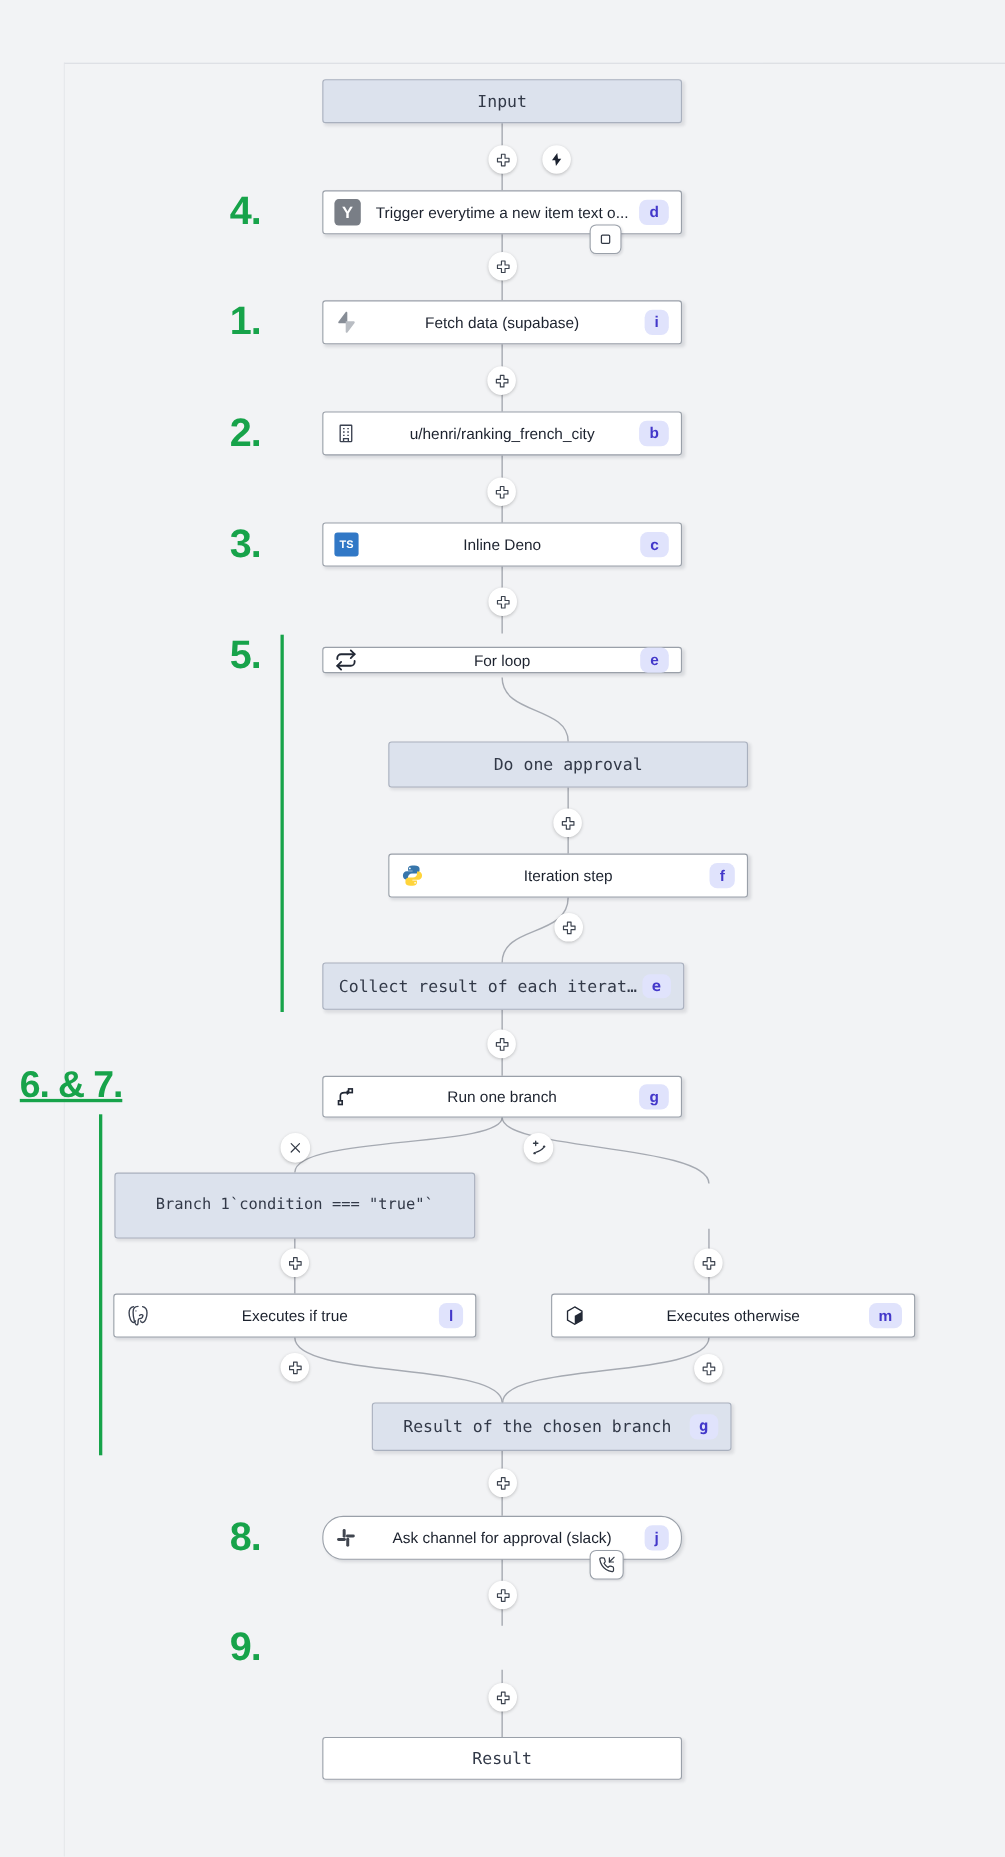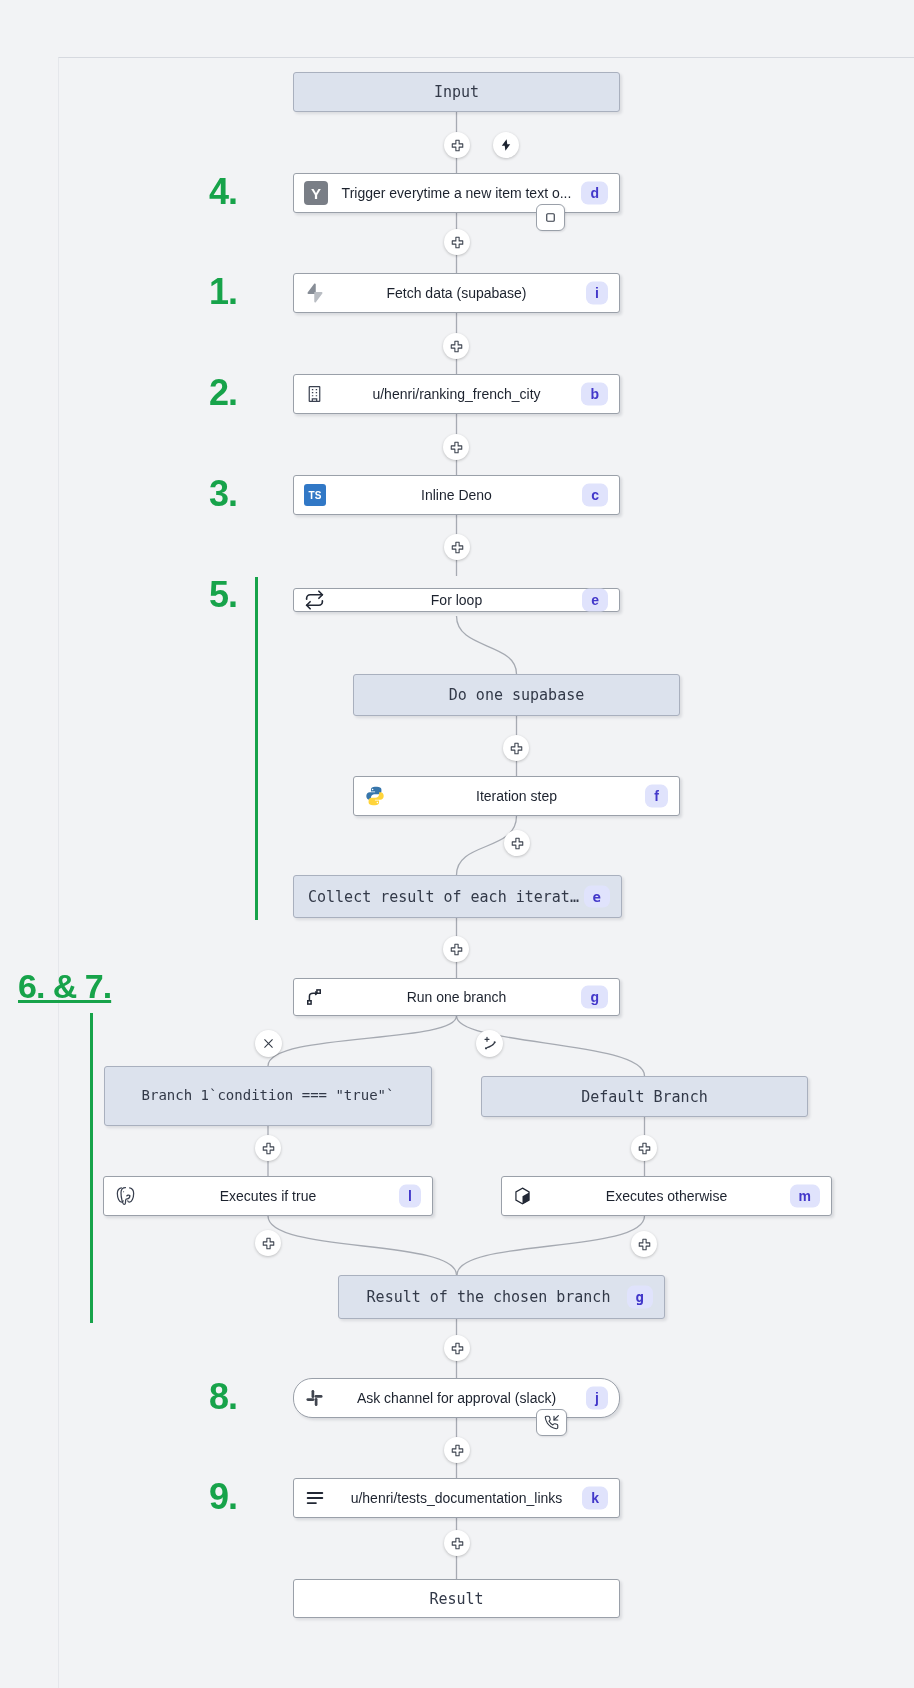--- a/index.html
+++ b/index.html
@@ -92,36 +92,33 @@
       <path d="M456.5 1417 V1478"></path>
       <path d="M456.5 1518 V1579"></path>
     </g>
   </svg>
 
   <div class="vbox" id="n-input">
     <span class="label">Input</span>
   </div>
 
   <div class="vbox" id="n-doiter">
-    <span class="label">Do one supabase</span>
+    <span class="label">Do one approval</span>
   </div>
 
   <div class="vbox has-badge" id="n-collect">
     <span class="label">Collect result of each iteration</span>
     <span class="badge">e</span>
   </div>
 
   <div class="vbox twoline" id="n-branch1">
     <span class="l1">Branch 1</span>
     <span class="l2">`condition === "true"`</span>
   </div>
 
-  <div class="vbox" id="n-default">
-    <span class="label">Default Branch</span>
-  </div>
 
   <div class="vbox has-badge" id="n-resultbranch">
     <span class="label">Result of the chosen branch</span>
     <span class="badge">g</span>
   </div>
 
   <div class="vbox" id="n-result">
     <span class="label">Result</span>
   </div>
 
@@ -246,31 +243,20 @@
     <span class="badge">j</span>
   </div>
   <div class="module" style="left:536px;top:1409px;width:29px;height:25px;">
     <svg viewBox="0 0 24 24" width="15" height="15" fill="none" stroke="#333a46" stroke-width="1.8" stroke-linecap="round" stroke-linejoin="round">
       <polyline points="16 2 16 8 22 8"></polyline>
         <line x1="23" y1="1" x2="16" y2="8"></line>
       <path d="M22 16.9v3a2 2 0 0 1-2.2 2 19.8 19.8 0 0 1-8.6-3.1 19.5 19.5 0 0 1-6-6A19.8 19.8 0 0 1 2.1 4.1 2 2 0 0 1 4.1 2h3a2 2 0 0 1 2 1.7c.1 1 .3 1.9.7 2.8a2 2 0 0 1-.5 2.1L8.1 9.9a16 16 0 0 0 6 6l1.3-1.3a2 2 0 0 1 2.1-.5c.9.3 1.9.6 2.8.7a2 2 0 0 1 1.7 2z"></path>
     </svg>
   </div>
 
-  <div class="box" id="n-docs">
-    <span class="icon-left">
-      <svg viewBox="0 0 24 24" width="22" height="22" fill="none" stroke="#222835" stroke-width="2" stroke-linecap="round">
-        <path d="M4 6.5h16"></path>
-          <path d="M4 12h16"></path>
-          <path d="M4 17.5h9"></path>
-      </svg>
-    </span>
-    <span class="label">u/henri/tests_documentation_links</span>
-    <span class="badge">k</span>
-  </div>
 
   <div class="plus" style="left:444px;top:132px">
       <svg viewBox="0 0 24 24" width="15" height="15">
         <path d="M9.4 3.6h5.2v5.8h5.8v5.2h-5.8v5.8H9.4v-5.8H3.6V9.4h5.8z" fill="#fff" stroke="#3c434f" stroke-width="1.7" stroke-linejoin="round"></path>
       </svg>
     </div>
   <div class="plus" style="left:444px;top:229px">
       <svg viewBox="0 0 24 24" width="15" height="15">
         <path d="M9.4 3.6h5.2v5.8h5.8v5.2h-5.8v5.8H9.4v-5.8H3.6V9.4h5.8z" fill="#fff" stroke="#3c434f" stroke-width="1.7" stroke-linejoin="round"></path>
       </svg>

